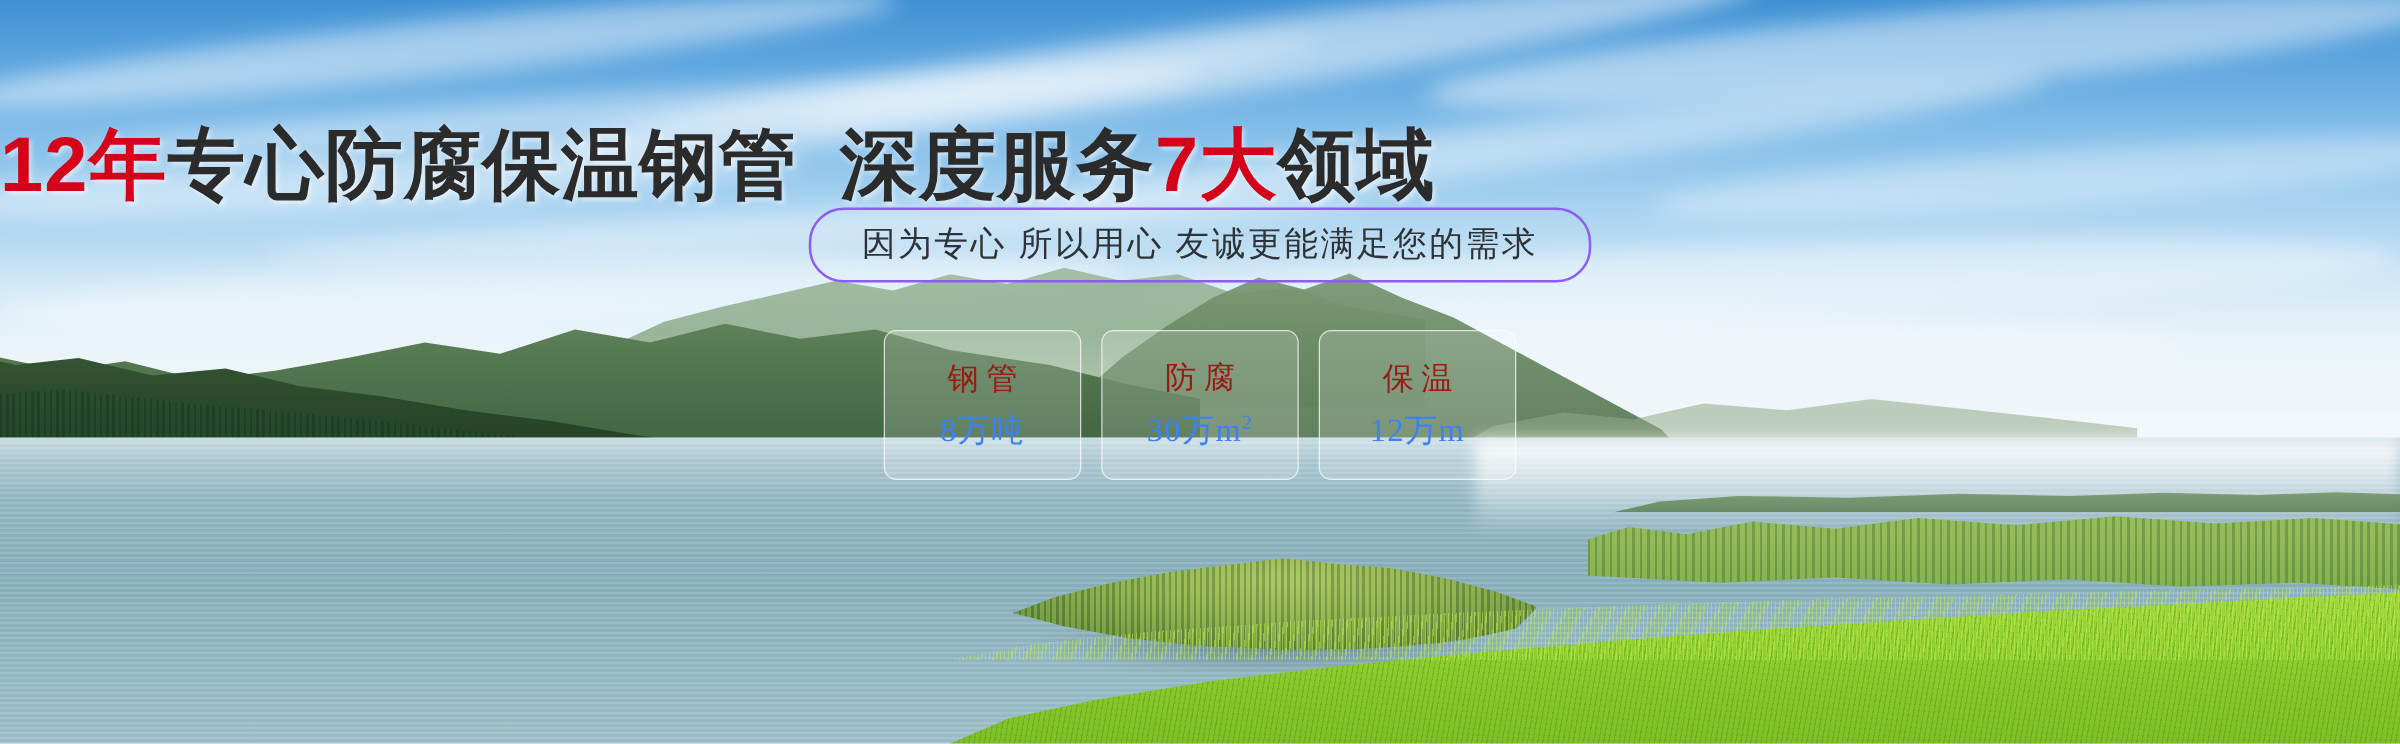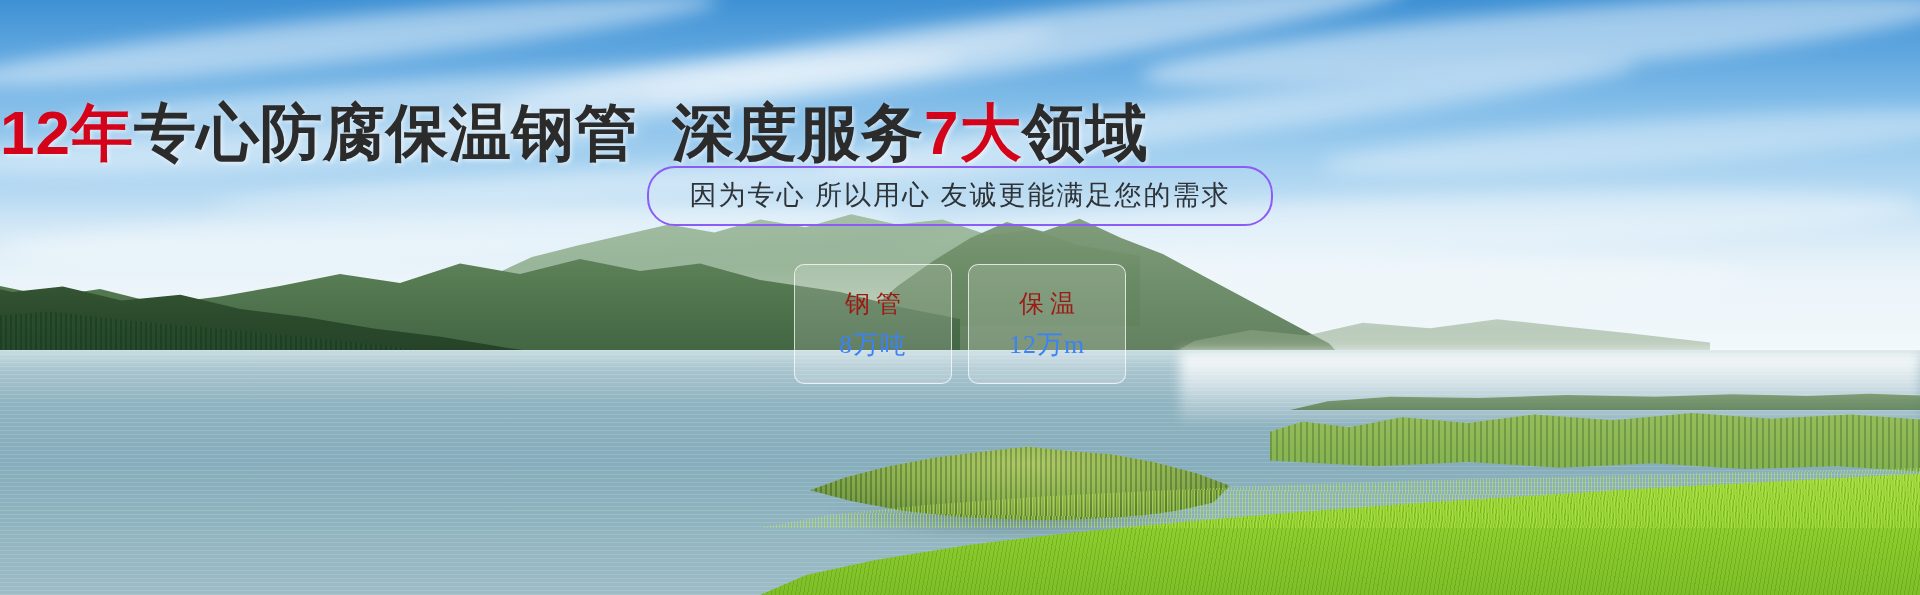--- a/index.html
+++ b/index.html
@@ -309,20 +309,24 @@
       <div class="subtitle">因为专心 所以用心 友诚更能满足您的需求</div>
     </div>
 
     <div class="cards">
 
       <div class="card">
         <div class="c-label">钢管</div>
         <div class="c-value"><span>8万吨</span></div>
       </div>
 
+      <div class="card">
+        <div class="c-label">防腐</div>
+        <div class="c-value"><span>30万m</span><sup>2</sup></div>
+      </div>
 
       <div class="card">
         <div class="c-label">保温</div>
         <div class="c-value"><span>12万m</span></div>
       </div>
 
     </div>
 
   </div>
 </div>

